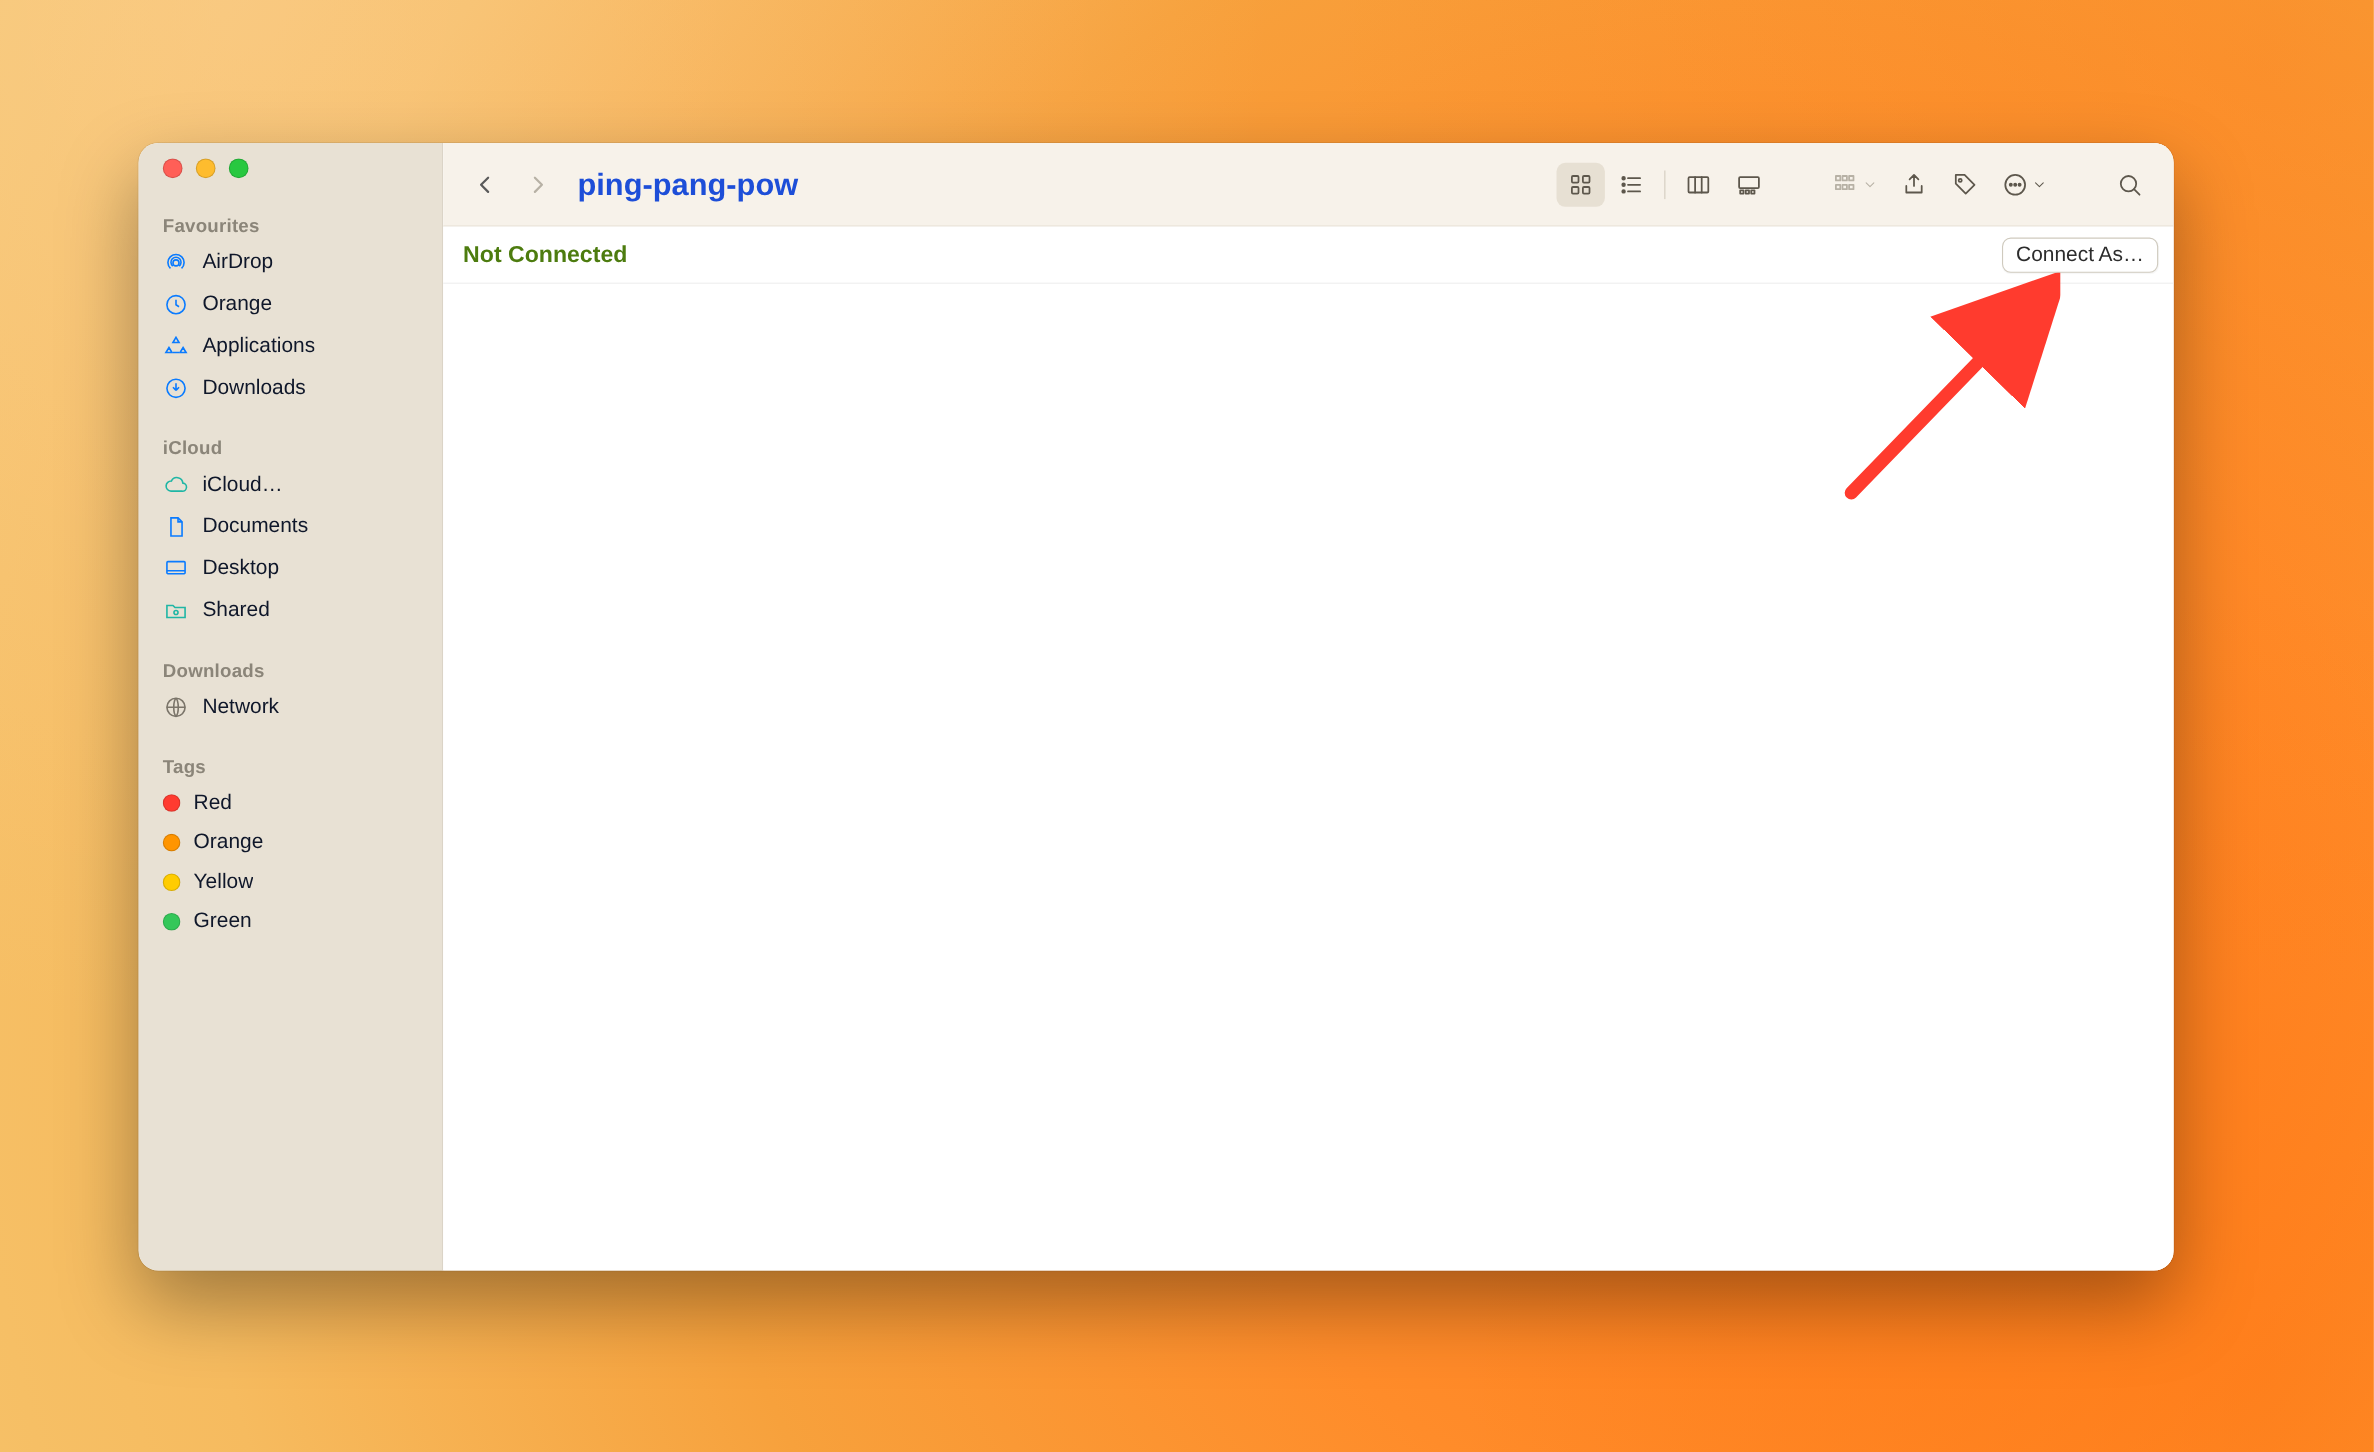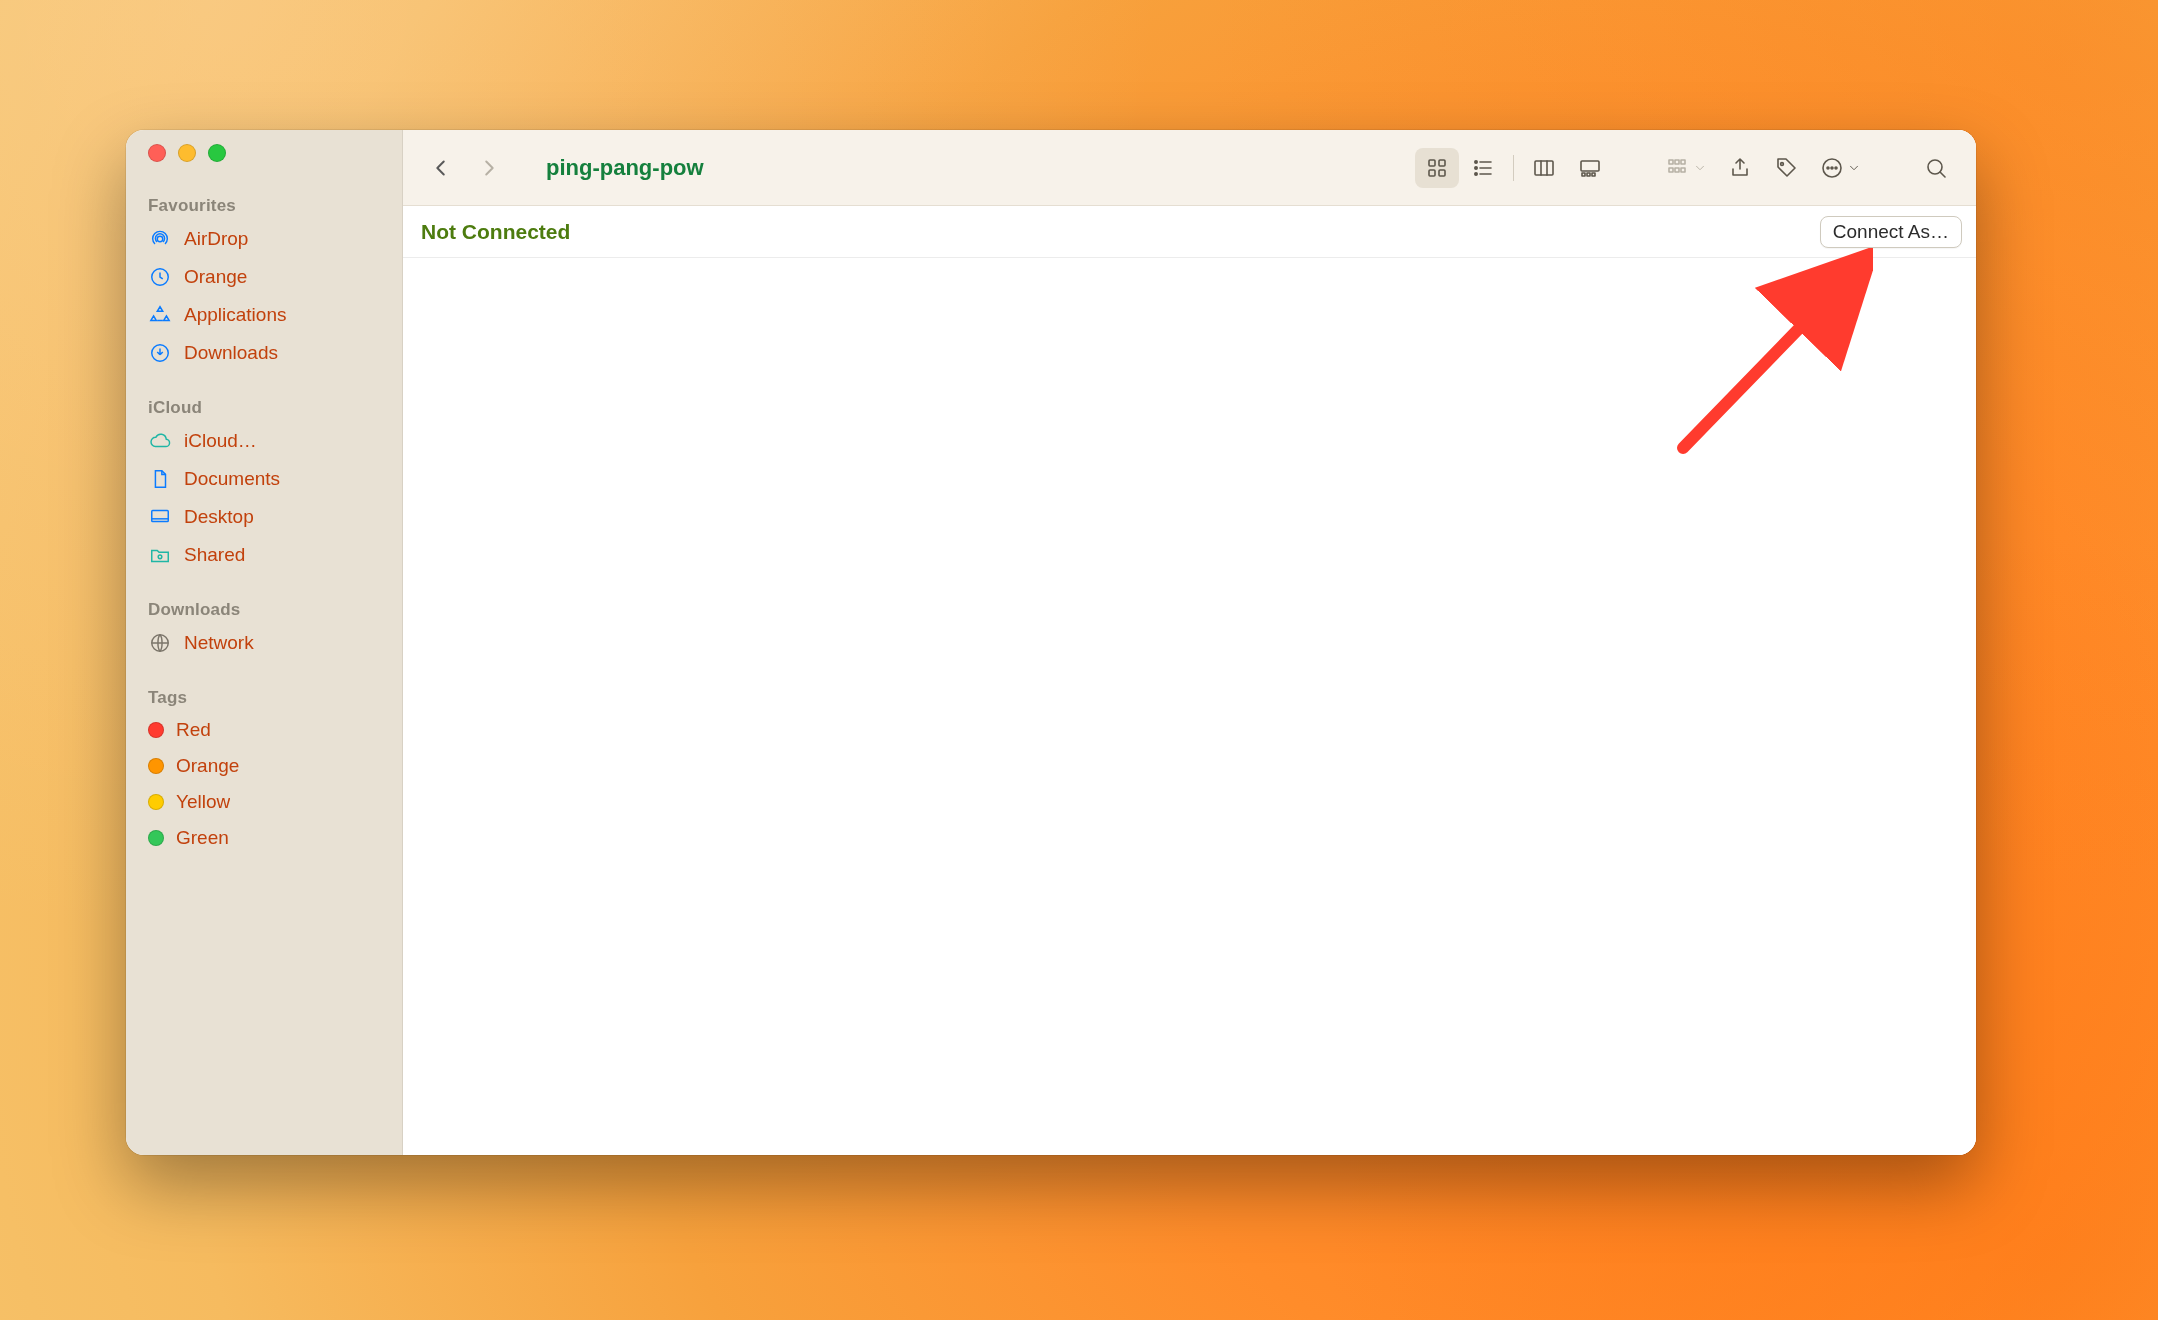--- a/index.html
+++ b/index.html
@@ -57,21 +57,21 @@
     font-size: 17px;
     font-weight: 600;
     color: #8b8579;
     padding: 8px 22px 4px 22px;
     letter-spacing: 0.2px;
   }
   .side-item {
     display:flex; align-items:center; gap:12px;
     padding: 7px 18px 7px 22px;
     font-size: 19px;
-    color:#c2410c;
+    color:#0f172a;
     cursor:default;
     white-space:nowrap;
     overflow:hidden;
     text-overflow:ellipsis;
   }
   .side-item .ico {
     width:24px; height:24px;
     flex-shrink:0;
     display:flex; align-items:center; justify-content:center;
     color:#0a7bff;
@@ -100,24 +100,24 @@
   .nav-btn {
     width:40px; height:40px;
     display:flex; align-items:center; justify-content:center;
     color:#5a5a5a;
     border-radius:6px;
   }
   .nav-btn.dim { color:#b7b1a5; }
   .nav-btn svg { width:22px; height:22px; stroke:currentColor; fill:none; stroke-width:2.2; stroke-linecap:round; stroke-linejoin:round; }
 
   .title {
-    font-size: 22px;
+    font-size: 28px;
     font-weight: 600;
-    color:#15803d;
-    margin-left: 29px;
+    color:#1d4ed8;
+    margin-left: 8px;
   }
 
   .spacer { flex:1; }
 
   .view-group, .tool-group {
     display:flex; align-items:center; gap:2px;
   }
   .tool-btn {
     width:44px; height:40px;
     display:flex; align-items:center; justify-content:center;

